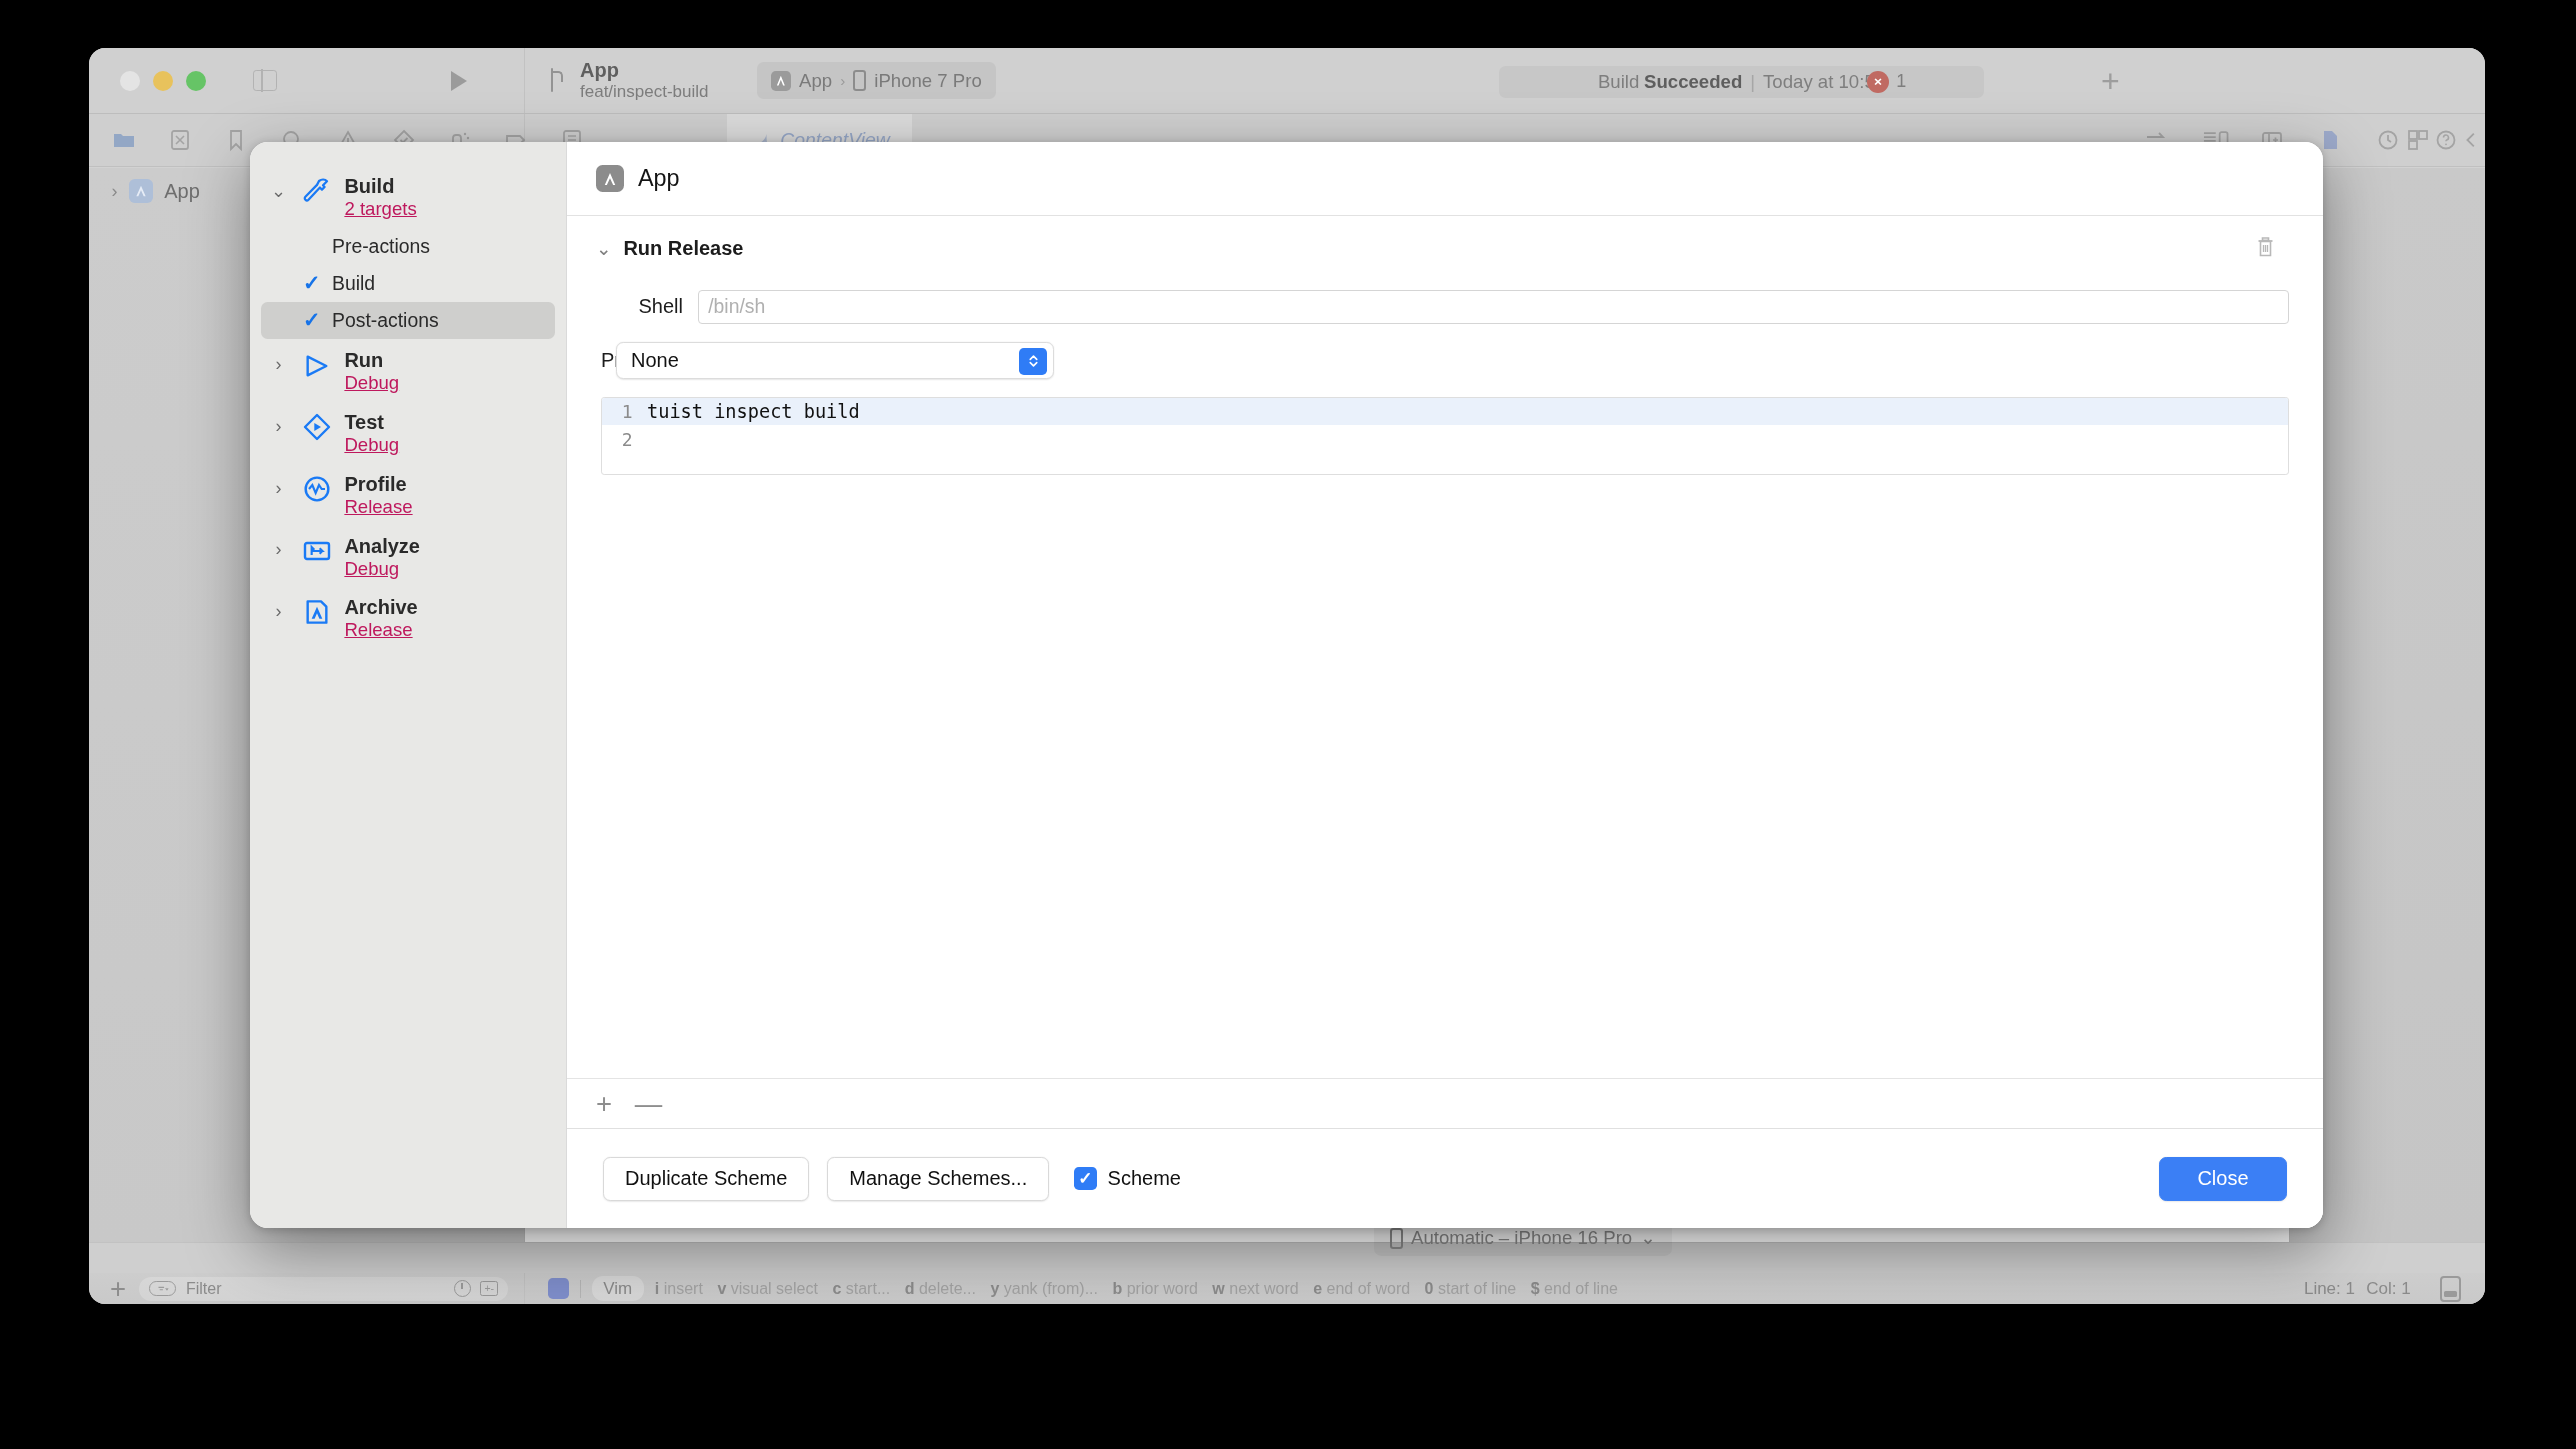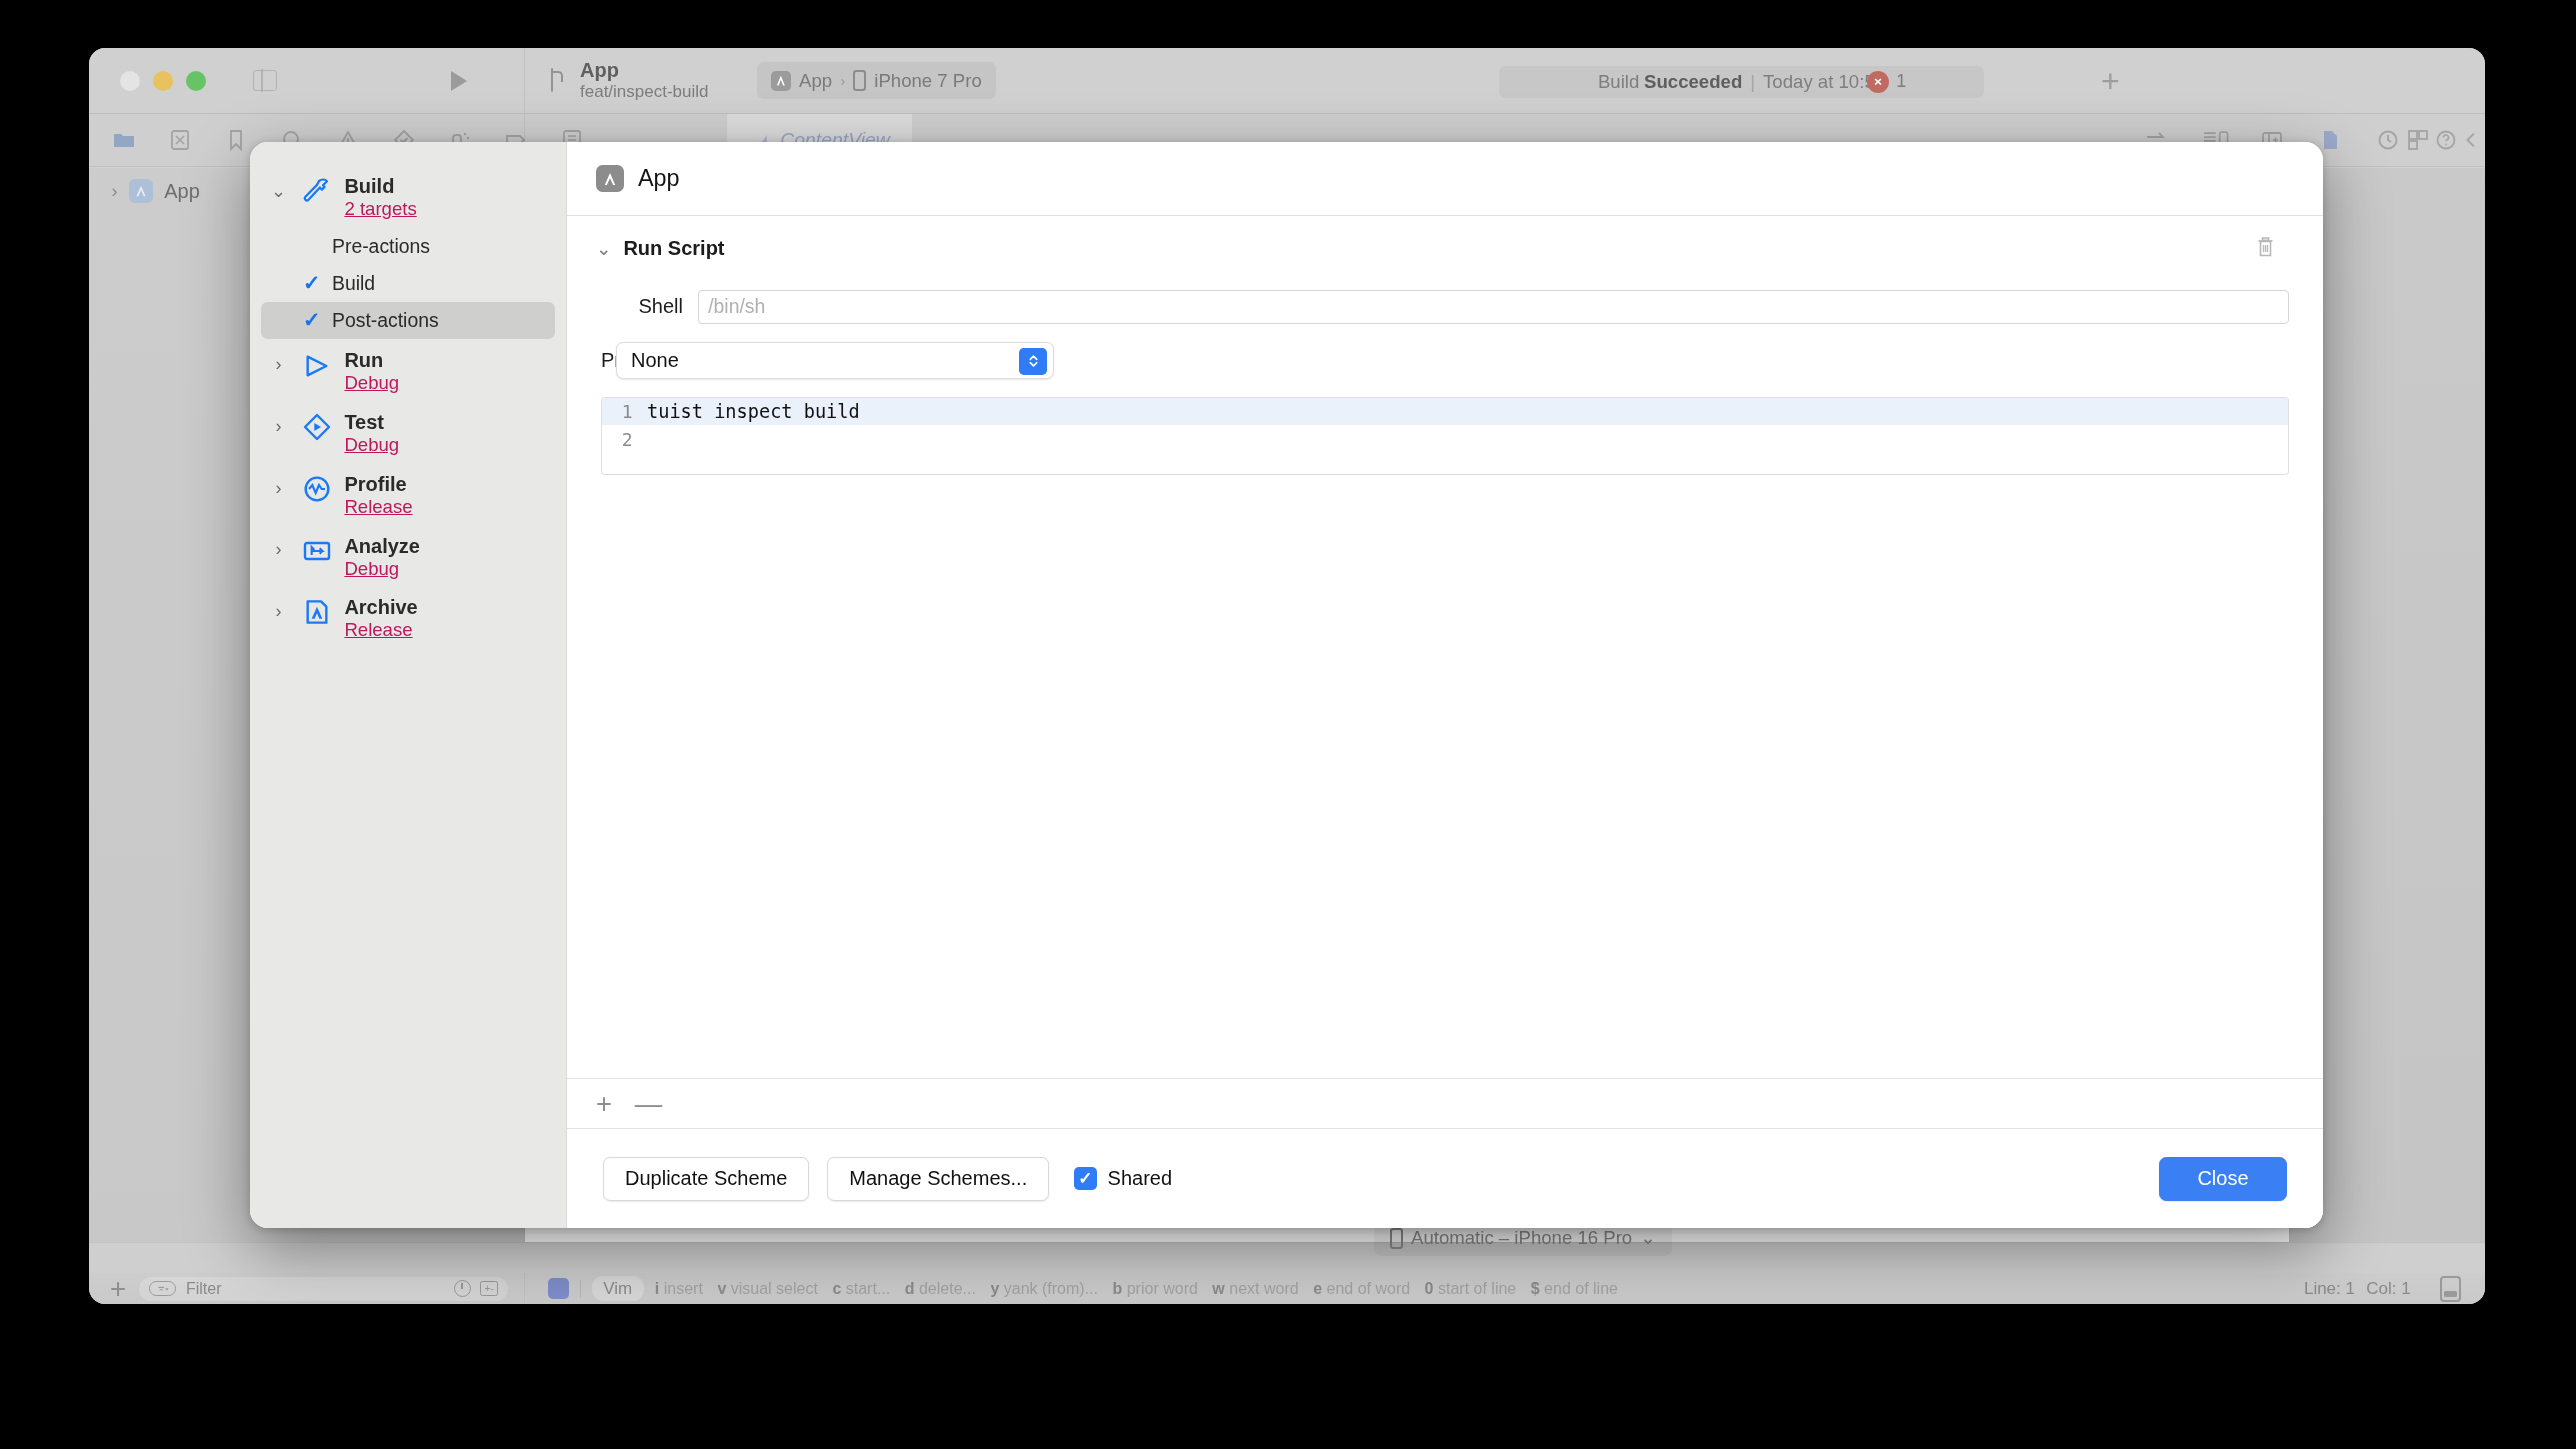--- a/index.html
+++ b/index.html
@@ -644,21 +644,21 @@
               <path d="M12 4 L19 20 L16.2 20 L12 11 L7.8 20 L5 20 Z" fill="#ffffff"></path>
             </svg>
         </span>
         <span class="hdr-title">App</span>
       </div>
 
       <div id="sheet-body">
 
         <div class="sec-header">
           <span class="sec-disclose">⌄</span>
-          <span class="sec-title">Run Script</span>
+          <span class="sec-title">Run Release</span>
           <span class="sec-trash">
             <svg width="21" height="24" viewBox="0 0 20 24">
                 <path d="M7 3h6v2.4H7z" fill="none" stroke="#8d8d8d" stroke-width="1.6"></path>
                 <path d="M3 6h14" stroke="#8d8d8d" stroke-width="1.8"></path>
                 <path d="M5 6.5h10v14H5z" fill="none" stroke="#8d8d8d" stroke-width="1.6"></path>
                 <path d="M8 10v7M10 10v7M12 10v7" stroke="#8d8d8d" stroke-width="1.3"></path>
               </svg>
           </span>
         </div>
 
@@ -696,20 +696,20 @@
           <span class="sym">+</span>
           <span class="sym">—</span>
         </div>
       </div>
 
       <div id="sheet-footer">
         <button class="btn">Duplicate Scheme</button>
         <button class="btn">Manage Schemes...</button>
         <span class="checkbox-wrap">
           <span class="checkbox">✓</span>
-          <span class="checkbox-label">Shared</span>
+          <span class="checkbox-label">Scheme</span>
         </span>
         <button class="btn btn-primary">Close</button>
       </div>
     </div>
   </div>
 </div>
 
 
 </body></html>

